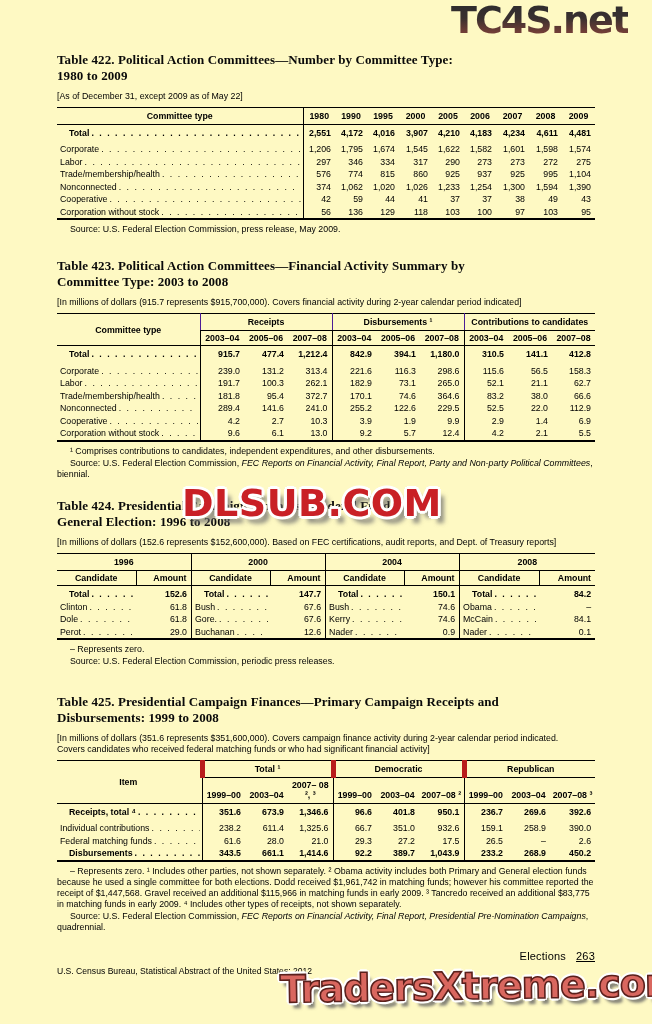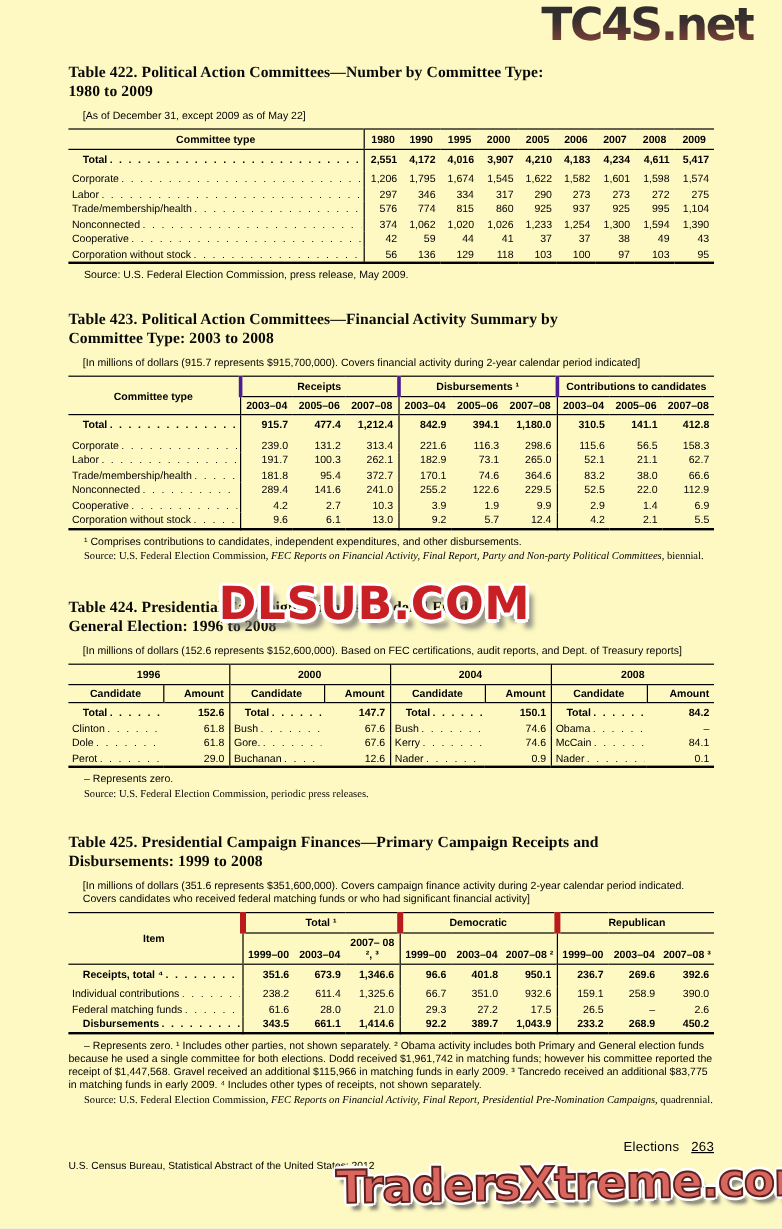--- a/index.html
+++ b/index.html
@@ -2,53 +2,53 @@
 <html><head>
 <meta charset="utf-8">
 <style>
   html,body{margin:0;padding:0;background:#e8e8e8;}
   .page{position:relative;width:652px;height:1024px;background:#fef9c3;overflow:hidden;
         font-family:"Liberation Sans",sans-serif;color:#000;}
   .sec{position:absolute;left:57px;width:538px;}
   #sec422{top:40px} #sec423{top:246px} #sec424{top:486px} #sec425{top:682px}
 
   .title{font:bold 13px/16px "Liberation Serif",serif;margin:12px 0 7px;letter-spacing:.1px;color:#0a0a0a;}
-  .note{font:8.8px/11px "Liberation Sans",sans-serif;margin:0 12px 5px;}
+  .note{font:8.8px/11px "Liberation Sans",sans-serif;margin:0 0 5px;}
 
   .dtable{width:538px;border-collapse:collapse;table-layout:fixed;
           border-top:1px solid #000;border-bottom:2px solid #000;
           font:8.8px/10.5px "Liberation Sans",sans-serif;}
   .dtable th{font-weight:bold;text-align:center;vertical-align:bottom;padding:2px 2px;}
   .dtable thead tr:first-child th{border-bottom:1px solid #000;padding-top:3px;}
   .dtable th[rowspan]{vertical-align:middle;}
   .dtable tbody{border-top:1.5px solid #000;}
   .dtable td{padding:1px 4px 1px 2px;text-align:right;white-space:nowrap;}
   .dtable td.lc{display:flex;text-align:left;padding-left:3px;padding-right:0;}
   .lt{white-space:nowrap;}
   .ldr{flex:1;overflow:hidden;white-space:nowrap;margin:0 2px;}
   .ldr::after{content:". . . . . . . . . . . . . . . . . . . . . . . . . . . . . . . . . . . . . . . .";letter-spacing:1.5px;}
   tr.b{font-weight:bold;}
   tr.b .lt{padding-left:9px;}
   tr.gap td{padding-bottom:5px;}
   .dtable tbody tr:first-child td{padding-top:3px;}
 
   
   #t422 thead th:nth-child(2), #t422 tbody td:nth-child(2){border-left:1px solid #000;}
-  #t423 thead tr:first-child th:nth-child(n+2){border-left:3px solid #4c1d95;}
+  #t423 thead tr:first-child th:nth-child(n+2){border-left:1px solid #4c1d95;}
   #t423 thead tr:last-child th:nth-child(3n+1){border-left:1px solid #000;}
   #t423 tbody td:nth-child(2), #t423 tbody td:nth-child(5), #t423 tbody td:nth-child(8){border-left:1px solid #000;}
   #t424 thead th:not(:first-child){border-left:1px solid #000;}
   #t424 tbody td:nth-child(3), #t424 tbody td:nth-child(5), #t424 tbody td:nth-child(7){border-left:1px solid #000;}
   #t424 thead tr:last-child th:nth-child(even){text-align:right;padding-right:4px;}
   #t425 thead tr:first-child th:nth-child(n+2){border-left:5px solid #b91c1c;}
   #t425 thead tr:last-child th:nth-child(3n+1){border-left:1px solid #000;}
   #t425 tbody td:nth-child(2), #t425 tbody td:nth-child(5), #t425 tbody td:nth-child(8){border-left:1px solid #000;}
 
   .fn{font:8.8px/11px "Liberation Sans",sans-serif;margin:4px 0 0;text-indent:13px;}
-  .fn + .fn{margin-top:1px;font-family:Liberation Serif, serif;}
+  .fn + .fn{margin-top:1px;}
   .it{font-style:italic;}
 
   .pagefoot{position:absolute;top:950px;left:57px;width:538px;text-align:right;
             font:11px/13px "Liberation Sans",sans-serif;letter-spacing:.2px;}
   .pgnum{margin-left:10px;text-decoration:underline;}
   .attrib{position:absolute;top:966px;left:57px;font:8.6px/11px "Liberation Sans",sans-serif;}
 
   
   .wm{position:absolute;white-space:nowrap;}
   .wm-top{top:1px;left:451px;font:bold 38px/1 "DejaVu Sans",sans-serif;letter-spacing:-2px;
@@ -108,21 +108,21 @@
               <span class="ldr"></span>
             </td>
             <td class="nc">2,551</td>
             <td class="nc">4,172</td>
             <td class="nc">4,016</td>
             <td class="nc">3,907</td>
             <td class="nc">4,210</td>
             <td class="nc">4,183</td>
             <td class="nc">4,234</td>
             <td class="nc">4,611</td>
-            <td class="nc">5,417</td>
+            <td class="nc">4,481</td>
           </tr>
           <tr>
             <td class="lc">
               <span class="lt">Corporate</span>
               <span class="ldr"></span>
             </td>
             <td class="nc">1,206</td>
             <td class="nc">1,795</td>
             <td class="nc">1,674</td>
             <td class="nc">1,545</td>

